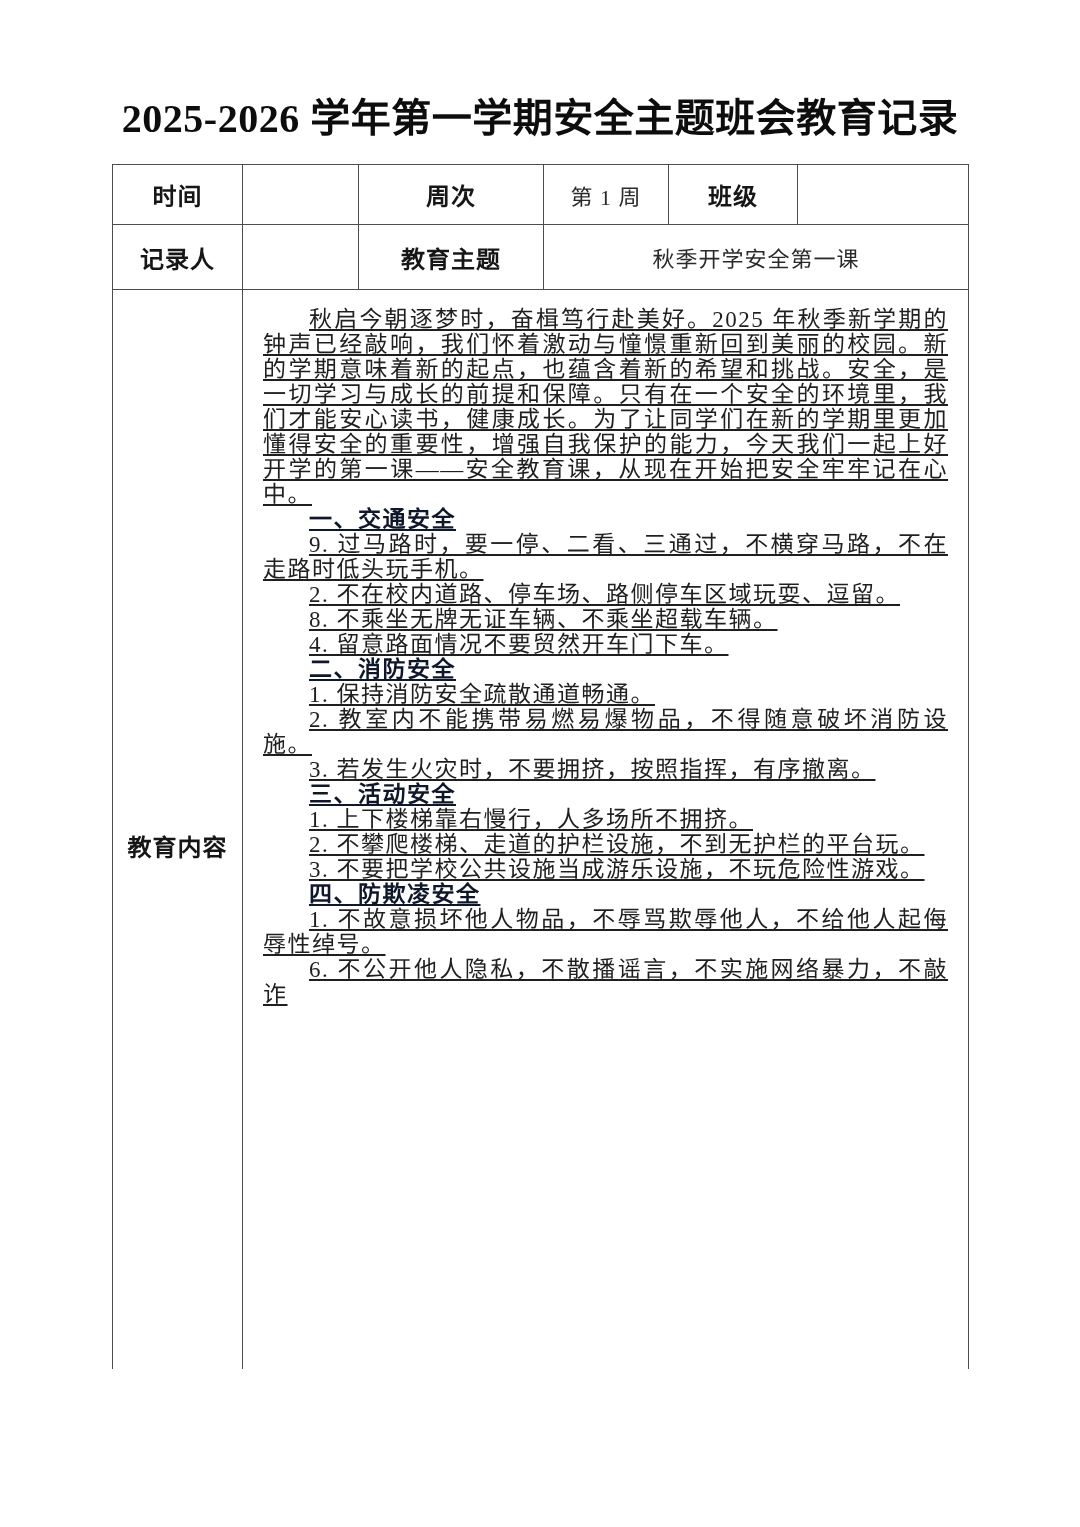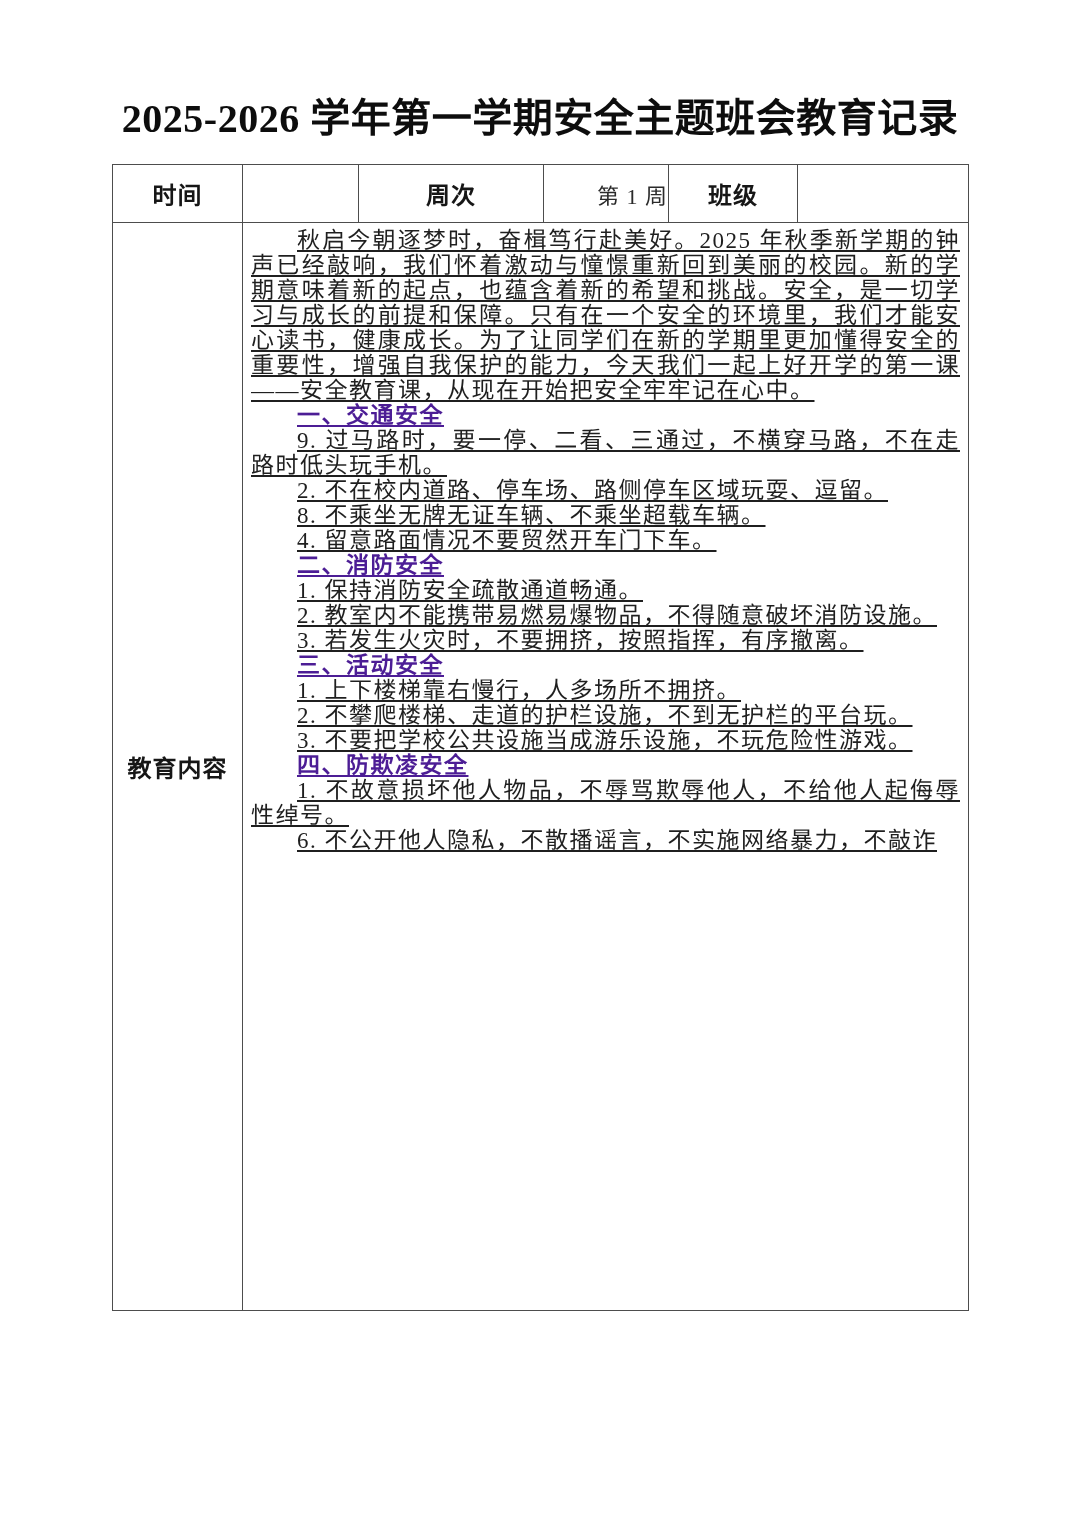--- a/index.html
+++ b/index.html
@@ -33,36 +33,36 @@
   table.record-table {
     position: absolute;
     top: 164px;
     left: 112px;
     border-collapse: collapse;
     table-layout: fixed;
     width: 856px;
   }
   table.record-table td {
     border: 1px solid #4d4d4d;
-    padding: 0;
+    padding: 12px;
     overflow: hidden;
   }
   .label-cell {
     font-family: "Liberation Sans", sans-serif;
     font-weight: bold;
     font-size: 24px;
     text-align: center;
     vertical-align: middle;
     color: #161616;
     letter-spacing: 1px;
   }
   .value-cell {
     font-family: "Liberation Serif", serif;
     font-size: 22px;
-    text-align: right;
+    text-align: center;
     vertical-align: middle;
     color: #2a2a2a;
     letter-spacing: 1px;
   }
   .row-1 { height: 58px; }
   .row-2 { height: 65px; }
   .row-3 { height: 1087px; }
   .content-label-cell {
     padding-bottom: 60px;
   }
@@ -80,21 +80,21 @@
     font-size: 23px;
     line-height: 25px;
     letter-spacing: 1.5px;
     text-align: justify;
     color: #1f1f1f;
     font-family: "Liberation Serif", serif;
     text-decoration: underline;
   }
   .content-inner p.content-heading {
     font-weight: bold;
-    color: #4c1d95;
+    color: #0f172a;
   }
   .footer {
     position: absolute;
     top: 1413px;
     left: 0;
     width: 100%;
     text-align: center;
     font-family: "Liberation Serif", serif;
     font-size: 17px;
     letter-spacing: 4px;
@@ -129,20 +129,26 @@
     </colgroup>
     <tbody>
       <tr class="row-1">
         <td class="label-cell">时间</td>
         <td class="value-cell"></td>
         <td class="label-cell">周次</td>
         <td class="value-cell">第 1 周</td>
         <td class="label-cell">班级</td>
         <td class="value-cell"></td>
       </tr>
+      <tr class="row-2">
+        <td class="label-cell">记录人</td>
+        <td class="value-cell"></td>
+        <td class="label-cell">教育主题</td>
+        <td class="value-cell" colspan="3">秋季开学安全第一课</td>
+      </tr>
       <tr class="row-3">
         <td class="label-cell content-label-cell">教育内容</td>
         <td class="content-cell" colspan="5">
           <div class="content-inner">
               <p class="content-paragraph">秋启今朝逐梦时，奋楫笃行赴美好。2025 年秋季新学期的钟声已经敲响，我们怀着激动与憧憬重新回到美丽的校园。新的学期意味着新的起点，也蕴含着新的希望和挑战。安全，是一切学习与成长的前提和保障。只有在一个安全的环境里，我们才能安心读书，健康成长。为了让同学们在新的学期里更加懂得安全的重要性，增强自我保护的能力，今天我们一起上好开学的第一课——安全教育课，从现在开始把安全牢牢记在心中。</p>
               <p class="content-heading">一、交通安全</p>
               <p class="content-paragraph">9. 过马路时，要一停、二看、三通过，不横穿马路，不在走路时低头玩手机。</p>
               <p class="content-paragraph">2. 不在校内道路、停车场、路侧停车区域玩耍、逗留。</p>
               <p class="content-paragraph">8. 不乘坐无牌无证车辆、不乘坐超载车辆。</p>
               <p class="content-paragraph">4. 留意路面情况不要贸然开车门下车。</p>

